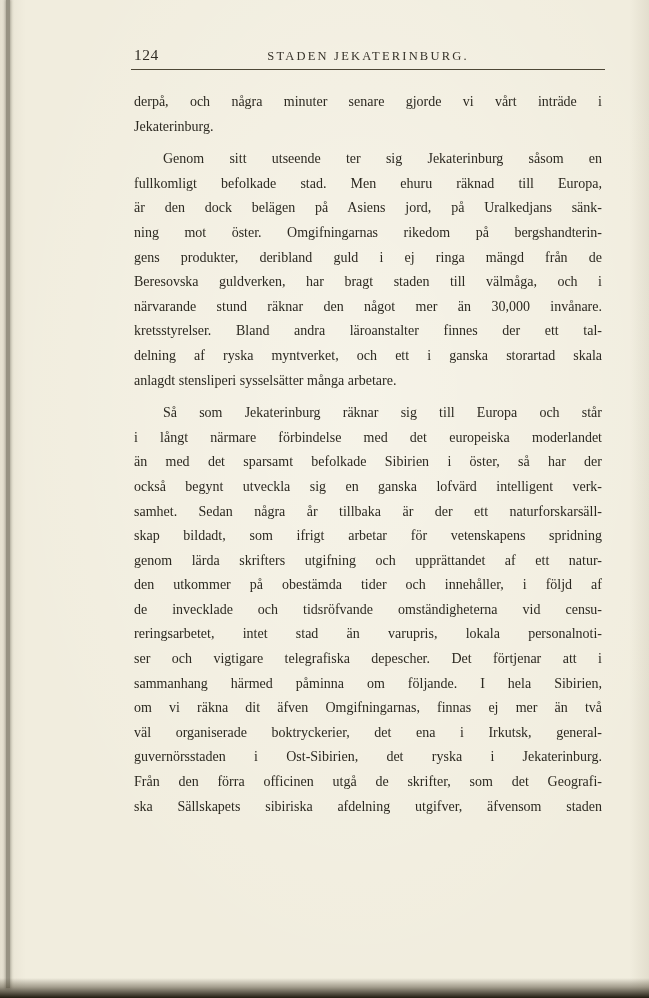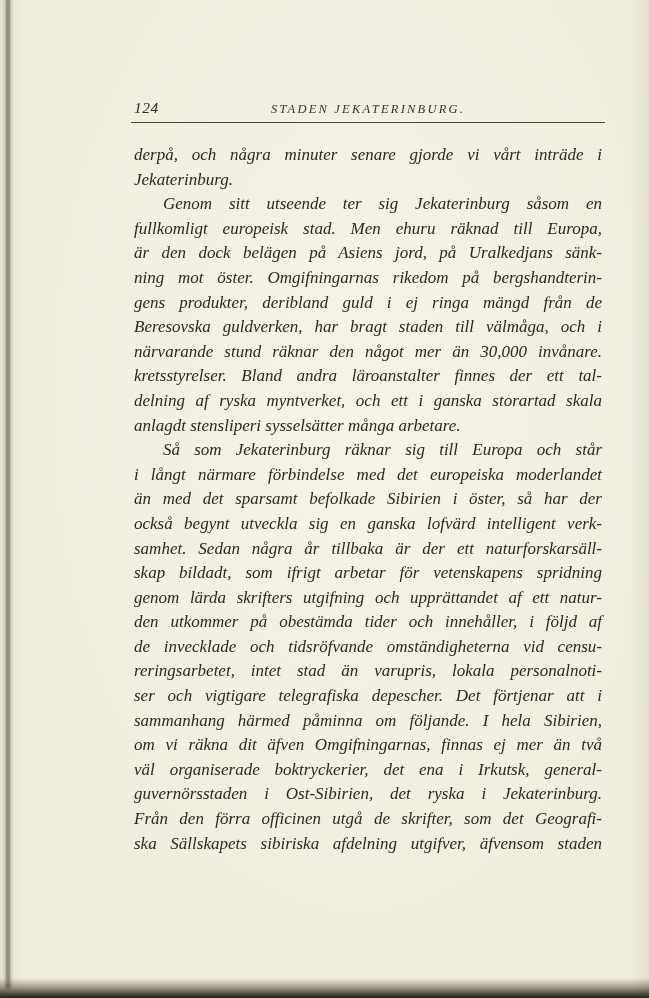--- a/index.html
+++ b/index.html
@@ -32,65 +32,64 @@
   }
   .edge-bottom-band {
     position: absolute;
     left: 0; right: 0; bottom: 0;
     height: 20px;
     background: linear-gradient(to bottom, rgba(0,0,0,0) 0%, rgba(70,62,44,0.45) 45%, #211c11 100%);
   }
   .page-inner {
     position: absolute;
     left: 134px;
-    top: 54px;
+    top: 46px;
     width: 468px;
-    font-style: italic;
   }
   .running-head {
     position: relative;
     height: 22px;
   }
   .page-number {
     position: absolute;
     left: 0;
     top: 0;
     font-size: 15.5px;
     letter-spacing: 0.5px;
     color: #2f2b23;
   }
   .header-title {
     display: block;
     text-align: center;
     font-size: 12.5px;
     letter-spacing: 2.2px;
     color: #37332a;
     padding-top: 3px;
-    margin-top: 45px;
   }
   .head-rule {
     border: none;
     border-top: 1.3px solid #4d4736;
     margin: 5px 0 0 -3px;
     width: 474px;
   }
   .body-text {
     margin-top: 22px;
-    font-size: 17px;
+    font-size: 14px;
     line-height: 24.6px;
     color: #2c2921;
   }
   .paragraph { margin: 0; }
   .line {
     text-align: justify;
     text-align-last: justify;
     white-space: normal;
   }
   .line.indent {
     text-indent: 29px;
+    margin-top: 8px;
   }
   .line.last {
     text-align-last: left;
   }
 </style>
 </head>
 <body>
 
 <div class="scan">
   <div class="page-inner">
@@ -100,21 +99,21 @@
       <hr class="head-rule">
     </div>
     <div class="body-text">
 
     <div class="paragraph">
           <div class="line">derpå, och några minuter senare gjorde vi vårt inträde i</div>
           <div class="line last">Jekaterinburg.</div>
         </div>
         <div class="paragraph">
           <div class="line indent">Genom sitt utseende ter sig Jekaterinburg såsom en</div>
-          <div class="line">fullkomligt europeisk stad. Men ehuru räknad till Europa,</div>
+          <div class="line">fullkomligt befolkade stad. Men ehuru räknad till Europa,</div>
           <div class="line">är den dock belägen på Asiens jord, på Uralkedjans sänk-</div>
           <div class="line">ning mot öster. Omgifningarnas rikedom på bergshandterin-</div>
           <div class="line">gens produkter, deribland guld i ej ringa mängd från de</div>
           <div class="line">Beresovska guldverken, har bragt staden till välmåga, och i</div>
           <div class="line">närvarande stund räknar den något mer än 30,000 invånare.</div>
           <div class="line">kretsstyrelser. Bland andra läroanstalter finnes der ett tal-</div>
           <div class="line">delning af ryska myntverket, och ett i ganska storartad skala</div>
           <div class="line last">anlagdt stensliperi sysselsätter många arbetare.</div>
         </div>
         <div class="paragraph">

